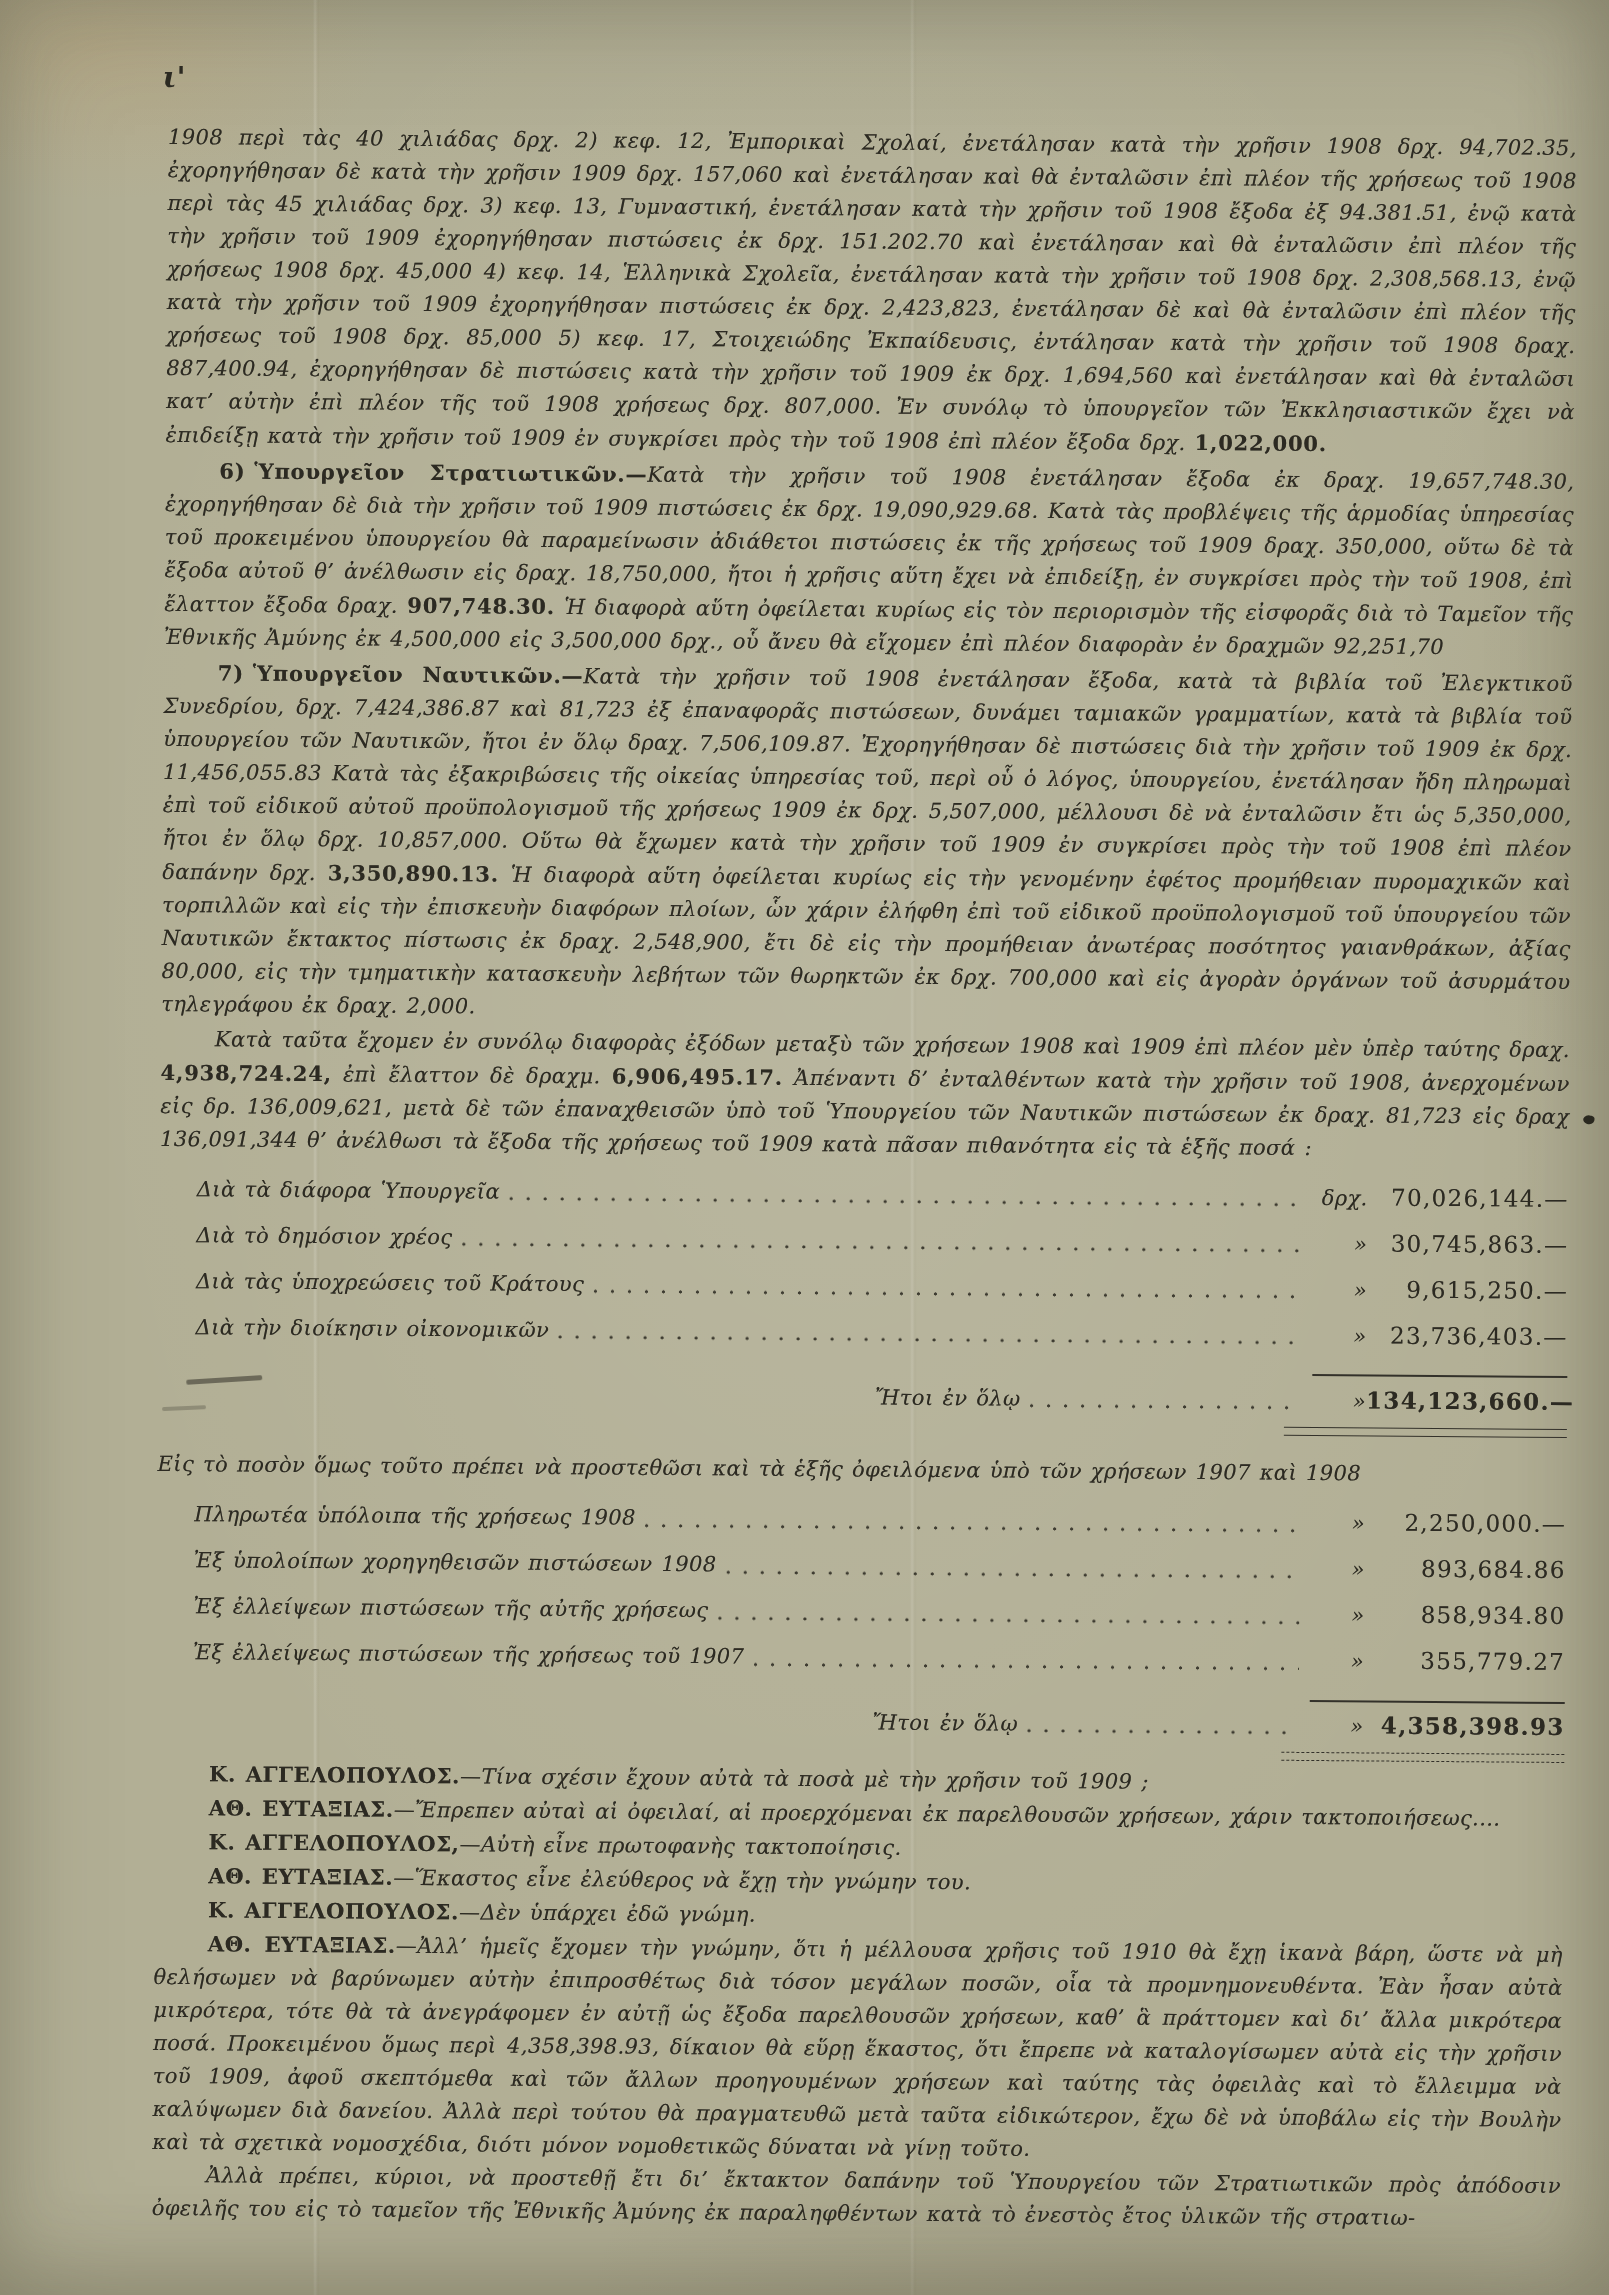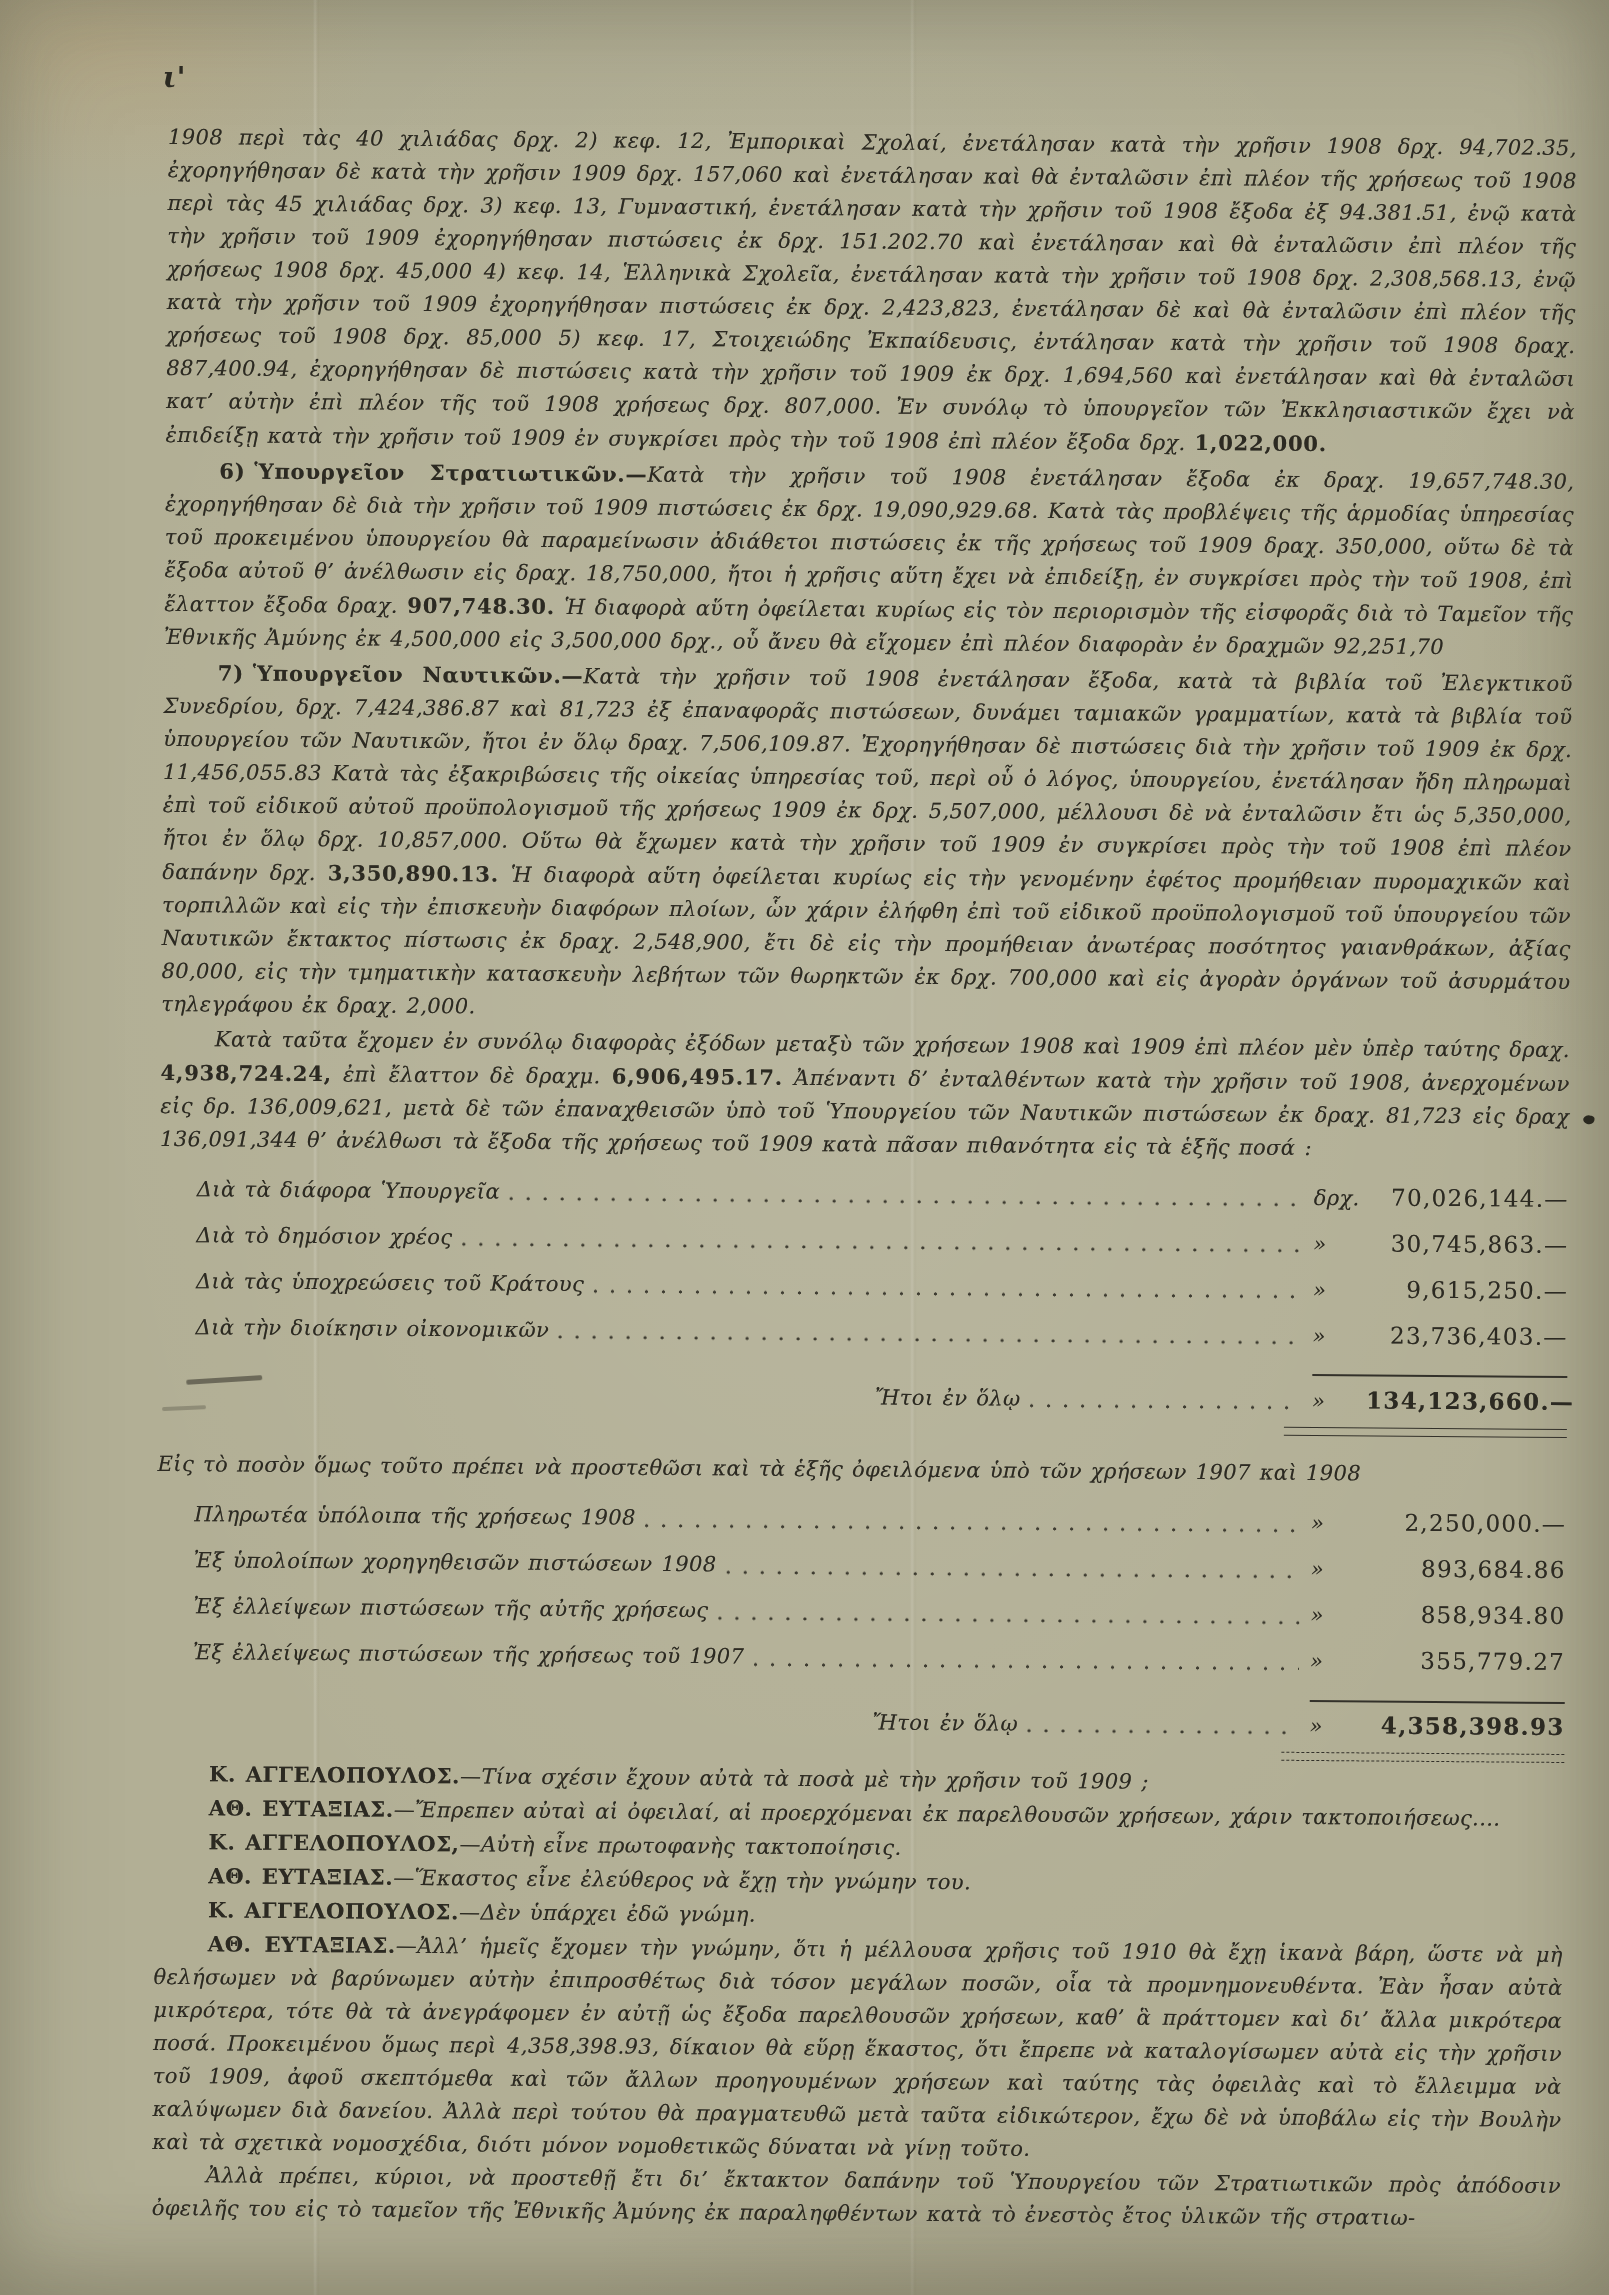--- a/index.html
+++ b/index.html
@@ -30,21 +30,21 @@
   .para{margin:0 0 1.9px;}
   .indent{text-indent:54px;}
   .b{font-weight:700;font-style:normal;letter-spacing:0.8px;}
   .num{margin-right:8.8px;}
   .ledger{margin:16.4px 0 5px;}
   .trow{display:flex;align-items:baseline;padding-left:37px;margin-bottom:12px;}
   .tlabel{white-space:nowrap;}
   .lead{flex:1 1 auto;height:6.3px;align-self:flex-end;margin:0 11.3px 6.3px 8.8px;
     background-image:radial-gradient(circle at 2.5px 3.1px, rgba(48,46,37,.9) 1.4px, transparent 1.9px);
     background-size:17px 6.3px;background-repeat:repeat-x;}
-  .tunit{width:54px;text-align:left;flex:0 0 auto;font-style:italic;}
+  .tunit{width:54px;text-align:right;flex:0 0 auto;font-style:italic;}
   .tamount{width:201px;flex:0 0 auto;text-align:right;font-style:normal;font-size:23px;
     letter-spacing:1.3px;white-space:nowrap;}
   .trow.total{margin-top:21.4px;margin-bottom:3.8px;}
   .trow.total .tlabel{margin-left:680px;}
   .grp{display:flex;align-items:baseline;flex:0 0 auto;border-top:2.5px solid #33312a;padding-top:6.3px;}
   .dblrule{width:283px;margin:8.8px 0 0 auto;height:7px;
     border-top:1.9px solid #33312a;border-bottom:1.9px solid #33312a;}
   .dblrule.dashed{border-top-style:dashed;border-bottom-style:dashed;}
   .tablegap{height:16.4px;}
   .dlg{margin:0;text-indent:54px;}

